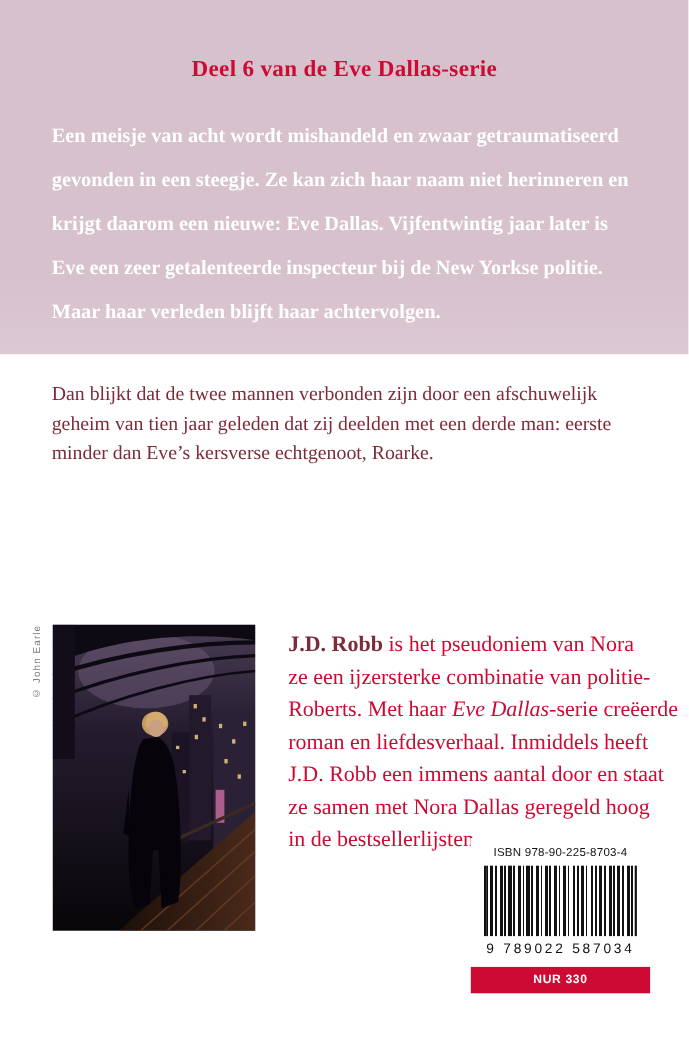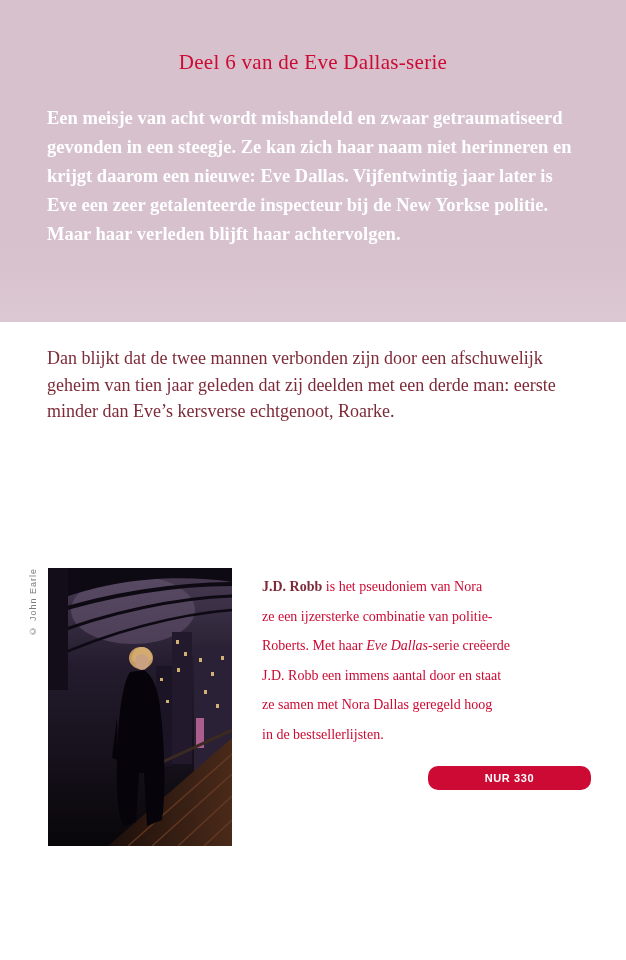--- a/index.html
+++ b/index.html
@@ -11,27 +11,27 @@
   }
   .cover { position:absolute; inset:0; background:#fff; }
 
   
   .top-section {
     position:absolute; top:0; left:0; width:626px; height:322px;
     background:linear-gradient(180deg, var(--pink) 0%, var(--pink) 78%, var(--pink-light) 100%);
   }
   .series-title {
     position:absolute; top:50px; left:0; width:100%;
-    text-align:center; font-size:21px; font-weight:normal;
+    text-align:center; font-size:21px; font-weight:bold;
     color:var(--red); letter-spacing:0.3px;
   }
   .intro {
     position:absolute; top:104px; left:47px; width:538px;
     font-size:18.5px; font-weight:bold; color:#ffffff;
-    line-height:29px; text-align:left;
+    line-height:40px; text-align:left;
   }
 
   
   .synopsis {
     position:absolute; top:345px; left:47px; width:540px;
     color:var(--maroon); font-size:18px; line-height:26.5px;
   }
   .synopsis p + p { margin-top:27px; }
 
   
@@ -42,21 +42,21 @@
     font-size:9px; color:#7b7b7b; letter-spacing:1px;
   }
   .author-photo-wrap {
     position:absolute; left:48px; top:568px; width:184px; height:278px;
     background:#0a070d;
   }
   .author-photo-wrap svg { display:block; width:184px; height:278px; }
 
   .bio {
     position:absolute; left:262px; top:572px;
-    font-size:14px; line-height:29.5px; color:var(--red);
+    font-size:20px; line-height:29.5px; color:var(--red);
   }
   .bio .line { white-space:nowrap; }
   .bio .author-name { color:var(--maroon); font-weight:bold; }
   .bio .series { font-style:italic; }
 
   
   .barcode-block {
     position:absolute; left:428px; top:762px; width:163px;
     font-family:"Liberation Sans", sans-serif; text-align:center;
   }
@@ -70,21 +70,21 @@
     height:64px; margin:0 8px;
     background:
       repeating-linear-gradient(90deg,
         #121212 0px, #121212 1.5px, #ffffff 1.5px, #ffffff 3.5px,
         #121212 3.5px, #121212 6.5px, #ffffff 6.5px, #ffffff 8px,
         #121212 8px, #121212 9.5px, #ffffff 9.5px, #ffffff 12.5px,
         #121212 12.5px, #121212 15px, #ffffff 15px, #ffffff 16.5px);
     border-left:2px solid #121212; border-right:2px solid #121212;
   }
   .isbn-digits { font-size:12.5px; letter-spacing:2.5px; margin-top:4px; color:#111; }
-  .nur-bar { height:24px; line-height:24px; font-size:11px; margin-top:4px; letter-spacing:0.6px;border-radius:10px; }
+  .nur-bar { height:24px; line-height:24px; font-size:11px; margin-top:4px; letter-spacing:0.6px; }
 </style>
 </head>
 <body>
 
 <div class="cover">
 
   <div class="top-section">
     <h1 class="series-title">Deel 6 van de Eve Dallas-serie</h1>
     <p class="intro">Een meisje van acht wordt mishandeld en zwaar getraumatiseerd gevonden in een steegje. Ze kan zich haar naam niet herinneren en krijgt daarom een nieuwe: Eve Dallas. Vijfentwintig jaar later is Eve een zeer getalenteerde inspecteur bij de New Yorkse politie. Maar haar verleden blijft haar achtervolgen.</p>
   </div>
@@ -158,22 +158,28 @@
   </div>
 
   <div class="bio">
     <div class="line">
       <span class="author-name">J.D. Robb</span><span> is het pseudoniem van Nora</span>
     </div>
     <div class="line">ze een ijzersterke combinatie van politie-</div>
     <div class="line">
       <span>Roberts. Met haar </span><span class="series">Eve Dallas</span><span>-serie creëerde</span>
     </div>
+    <div class="line">roman en liefdesverhaal. Inmiddels heeft</div>
     <div class="line">J.D. Robb een immens aantal door en staat</div>
     <div class="line">ze samen met Nora Dallas geregeld hoog</div>
     <div class="line">in de bestsellerlijsten.</div>
   </div>
 
   <div class="barcode-block">
+    <div class="white-box">
+      <div class="isbn-label">ISBN 978-90-225-8703-4</div>
+      <div class="stripes"></div>
+      <div class="isbn-digits">9 789022 587034</div>
+    </div>
     <div class="bar-red nur-bar">NUR 330</div>
   </div>
 
 </div>
 
 </body></html>

